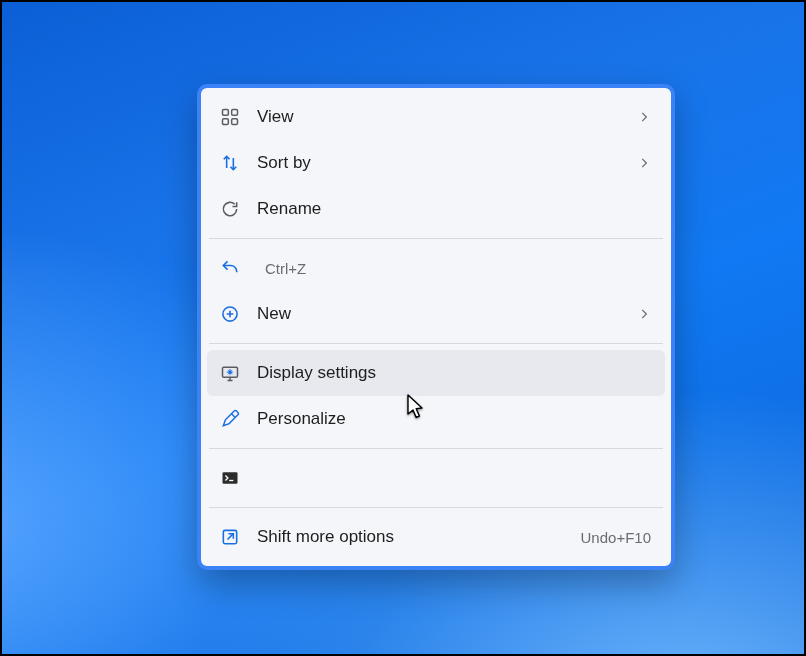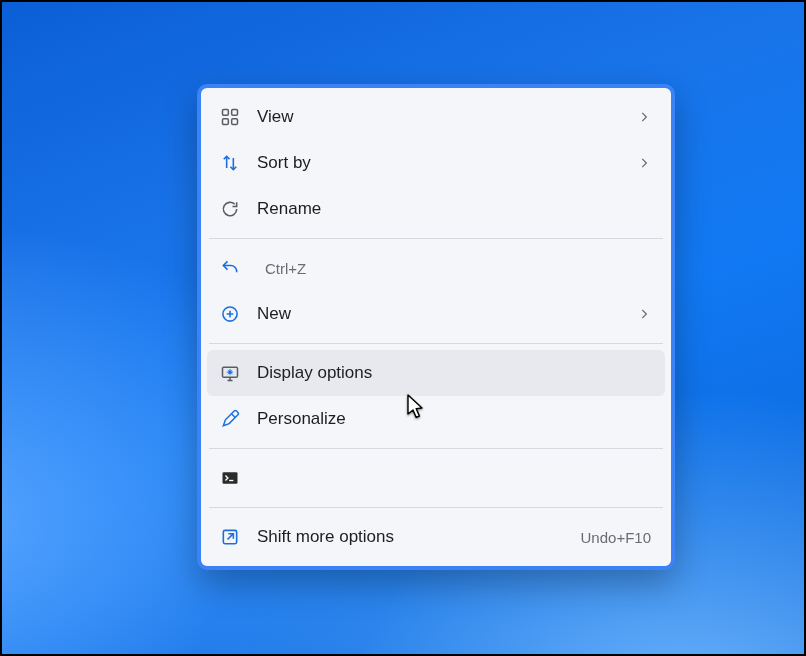--- a/index.html
+++ b/index.html
@@ -103,21 +103,21 @@
 
   <div class="mi hover">
     <span class="ic">
       <svg viewBox="0 0 24 24" fill="none">
           <rect x="3" y="5" width="18" height="12" rx="1.5" stroke="#5a5c63" stroke-width="1.8"></rect>
           <path d="M9 21h6M12 17v4" stroke="#5a5c63" stroke-width="1.8"></path>
           <circle cx="12" cy="11" r="2.2" fill="#1a6fe0"></circle>
           <path d="M12 7.2v1.2M12 13.6v1.2M8.2 11h1.2M14.6 11h1.2M9.4 8.4l.9.9M13.7 12.7l.9.9M14.6 8.4l-.9.9M10.3 12.7l-.9.9" stroke="#1a6fe0" stroke-width="1.2"></path>
         </svg>
     </span>
-    <span class="lab">Display options</span>
+    <span class="lab">Display settings</span>
   </div>
 
   <div class="mi">
     <span class="ic">
       <svg viewBox="0 0 24 24" fill="none" stroke="#1a6fe0" stroke-width="1.8">
           <path d="M4 20l2.5-7L17 2.5a2 2 0 0 1 2.8 0l1.7 1.7a2 2 0 0 1 0 2.8L11 17.5 4 20z"></path>
           <path d="M14 6l4 4"></path>
         </svg>
     </span>
     <span class="lab">Personalize</span>

